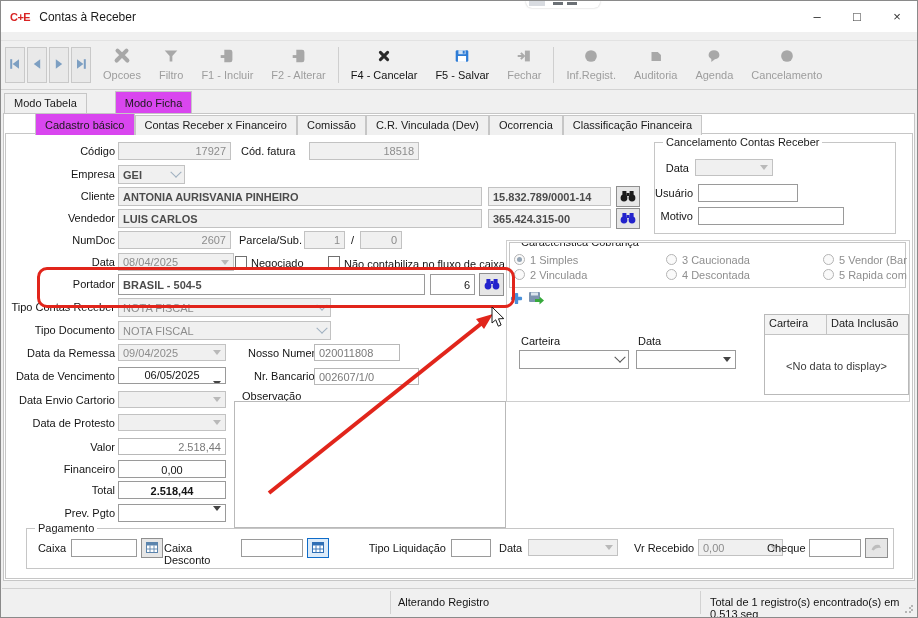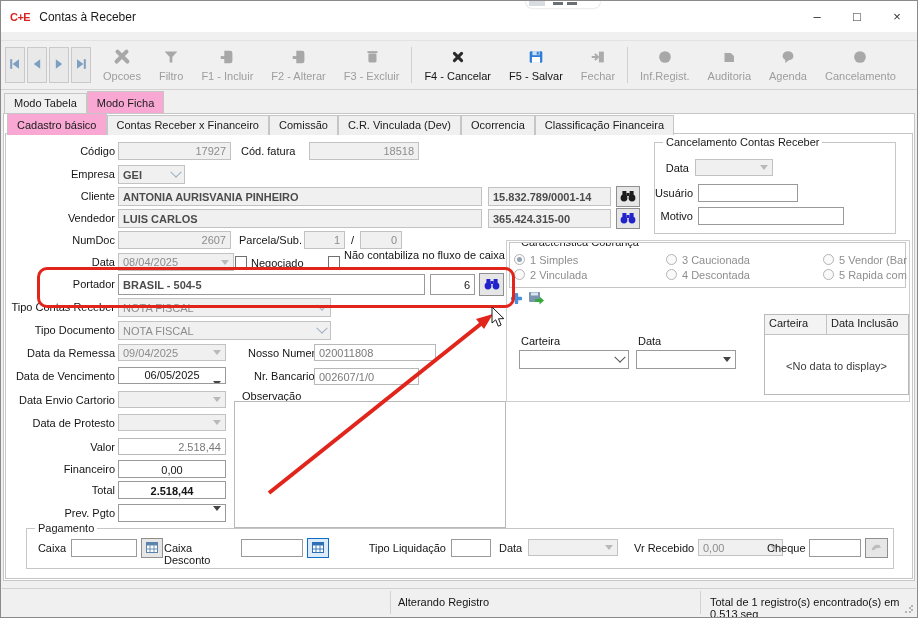--- a/index.html
+++ b/index.html
@@ -11,29 +11,29 @@
   .wctrls{margin-left:auto;display:flex;height:100%;}
   .wctrl{width:40px;display:flex;align-items:center;justify-content:center;font-size:13px;color:#333;}
   
   .artifact{position:absolute;top:0;left:525px;width:74px;height:7px;background:#fff;border-radius:0 0 6px 6px;box-shadow:0 0 2px rgba(0,0,0,.25);}
   .artifact .chip{position:absolute;left:3px;top:0;width:16px;height:5px;background:#d8dbe0;}
   .artifact .dash{position:absolute;top:1px;width:10px;height:3px;background:#6b7075;}
   
   .toolbar{position:absolute;top:39px;left:0;right:0;height:50px;background:#f0f0f0;border-top:1px solid #e2e2e2;border-bottom:1px solid #d3d3d3;display:flex;align-items:stretch;padding:2px 1px;box-sizing:border-box;}
   .navgrp{display:flex;align-items:stretch;margin:2px 2px;}
   .nav-btn{width:18px;margin:2px 1px;border:1px solid #c9c9c9;background:#e9e9e9;display:flex;align-items:center;justify-content:center;}
-  .tb-btn{display:flex;flex-direction:column;align-items:center;justify-content:center;padding:4px 9px 5px;gap:4px;color:#9d9d9d;white-space:nowrap;}
+  .tb-btn{display:flex;flex-direction:column;align-items:center;justify-content:flex-start;padding:4px 9px 5px;gap:4px;color:#9d9d9d;white-space:nowrap;}
   .tb-btn.en{color:#141414;}
   .tb-sep{width:1px;background:#cfcfcf;margin:4px 3px;}
   .tb-ic{height:18px;display:flex;align-items:center;}
   
   .tabs1{position:absolute;top:92px;left:3px;display:flex;z-index:5;}
   .tabs2{position:absolute;top:114px;left:6px;display:flex;z-index:6;}
   .tab{border:1px solid #c6c6c6;border-bottom:none;background:#f0f0f0;padding:3px 9px 3px;margin-right:0;position:relative;}
-  .tab.act{background:#f9a8d4;margin-top:-2px;padding-top:5px;padding-bottom:4px;z-index:7;}
+  .tab.act{background:#d946ef;margin-top:-2px;padding-top:5px;padding-bottom:4px;z-index:7;margin-left:28px;}
   .page1{position:absolute;top:112px;left:2px;right:2px;bottom:36px;background:#fff;border:1px solid #c6c6c6;z-index:1;}
   .page2{position:absolute;top:132px;left:4px;right:4px;bottom:38px;background:#fff;border:1px solid #c6c6c6;z-index:2;}
   
   .lay{position:absolute;inset:0;z-index:3;}
   .lbl{position:absolute;left:2px;width:112px;text-align:right;color:#141414;}
   .llbl{position:absolute;color:#141414;}
   .fld{position:absolute;box-sizing:border-box;background:#fff;border:1px solid #9a9a9a;padding:1px 4px;display:flex;align-items:center;overflow:hidden;}
   .fld.dis{background:#f0f0f0;border-color:#c2c2c2;color:#8c8c8c;}
   .fld.ro{border-color:#b8b8b8;color:#7a7a7a;}
   .fld.right{justify-content:flex-end;}
@@ -143,29 +143,20 @@
     </div>
     <div class="tb-btn">
       <span class="tb-ic">
           <svg width="18" height="18" viewBox="0 0 20 20">
             <path d="M7 3 h6.5 a2.5 2.5 0 0 1 2.5 2.5 v9 a2.5 2.5 0 0 1 -2.5 2.5 H7 z" fill="#a8a8a8"></path>
             <rect x="3" y="9" width="5.5" height="3.2" fill="#a8a8a8"></rect>
           </svg>
         </span>
       <span>F2 - Alterar</span>
     </div>
-    <div class="tb-btn">
-      <span class="tb-ic">
-          <svg width="18" height="18" viewBox="0 0 20 20">
-            <rect x="6" y="6" width="9" height="10" rx="1.5" fill="#a8a8a8"></rect>
-            <rect x="5" y="3.5" width="11" height="2.2" fill="#a8a8a8"></rect>
-          </svg>
-        </span>
-      <span>F3 - Excluir</span>
-    </div>
     <div class="tb-sep"></div>
     <div class="tb-btn en">
       <span class="tb-ic">
           <svg width="16" height="16" viewBox="0 0 20 20">
             <path d="M5.5 5.5 L14.5 14.5 M14.5 5.5 L5.5 14.5" stroke="#2b2b2b" stroke-width="3.8" stroke-linecap="round"></path>
           </svg>
         </span>
       <span>F4 - Cancelar</span>
     </div>
     <div class="tb-btn en">
@@ -316,21 +307,21 @@
         <span>0</span>
       </div>
 
     <div class="fld dis" style="left:117px;top:252px;width:116px;height:18px">
         <span>08/04/2025</span>
         <span class="tri g"></span>
       </div>
     <span class="cb" style="left:234px;top:255px"></span>
     <div class="llbl" style="left:250px;top:256px">Negociado</div>
     <span class="cb" style="left:327px;top:255px"></span>
-    <div class="llbl" style="left:343px;top:248px">Não contabiliza no fluxo de caixa</div>
+    <div class="llbl" style="left:343px;top:257px">Não contabiliza no fluxo de caixa</div>
 
     <div class="fld bold" style="left:117px;top:273px;width:307px;height:21px">
         <span>BRASIL - 504-5</span>
       </div>
     <div class="fld right" style="left:429px;top:273px;width:45px;height:21px">
         <span>6</span>
       </div>
     <div class="sbtn" style="left:478px;top:272px;width:25px;height:23px">
         <span><svg width="16" height="13" viewBox="0 0 16 13">
             <circle cx="4" cy="9" r="3.4" fill="#2323cc"></circle>
@@ -375,21 +366,21 @@
       </div>
     <div class="fld black right" style="left:117px;top:480px;width:108px;height:18px;font-weight:bold">
         <span>2.518,44</span>
       </div>
     <div class="fld black" style="left:117px;top:503px;width:108px;height:18px">
         <span></span>
         <span class="tri"></span>
       </div>
 
     <div class="llbl" style="left:247px;top:346px">Nosso Numero</div>
-    <div class="fld ro" style="left:313px;top:343px;width:122px;height:17px">
+    <div class="fld ro" style="left:313px;top:343px;width:86px;height:17px">
         <span>020011808</span>
       </div>
     <div class="llbl" style="left:253px;top:369px">Nr. Bancario</div>
     <div class="fld ro" style="left:313px;top:367px;width:105px;height:17px">
         <span>002607/1/0</span>
       </div>
 
     <div class="llbl" style="left:241px;top:389px">Observação</div>
     <textarea class="obs" style="left: 233px; top: 400px; width: 266px; height: 121px;"></textarea>
 

